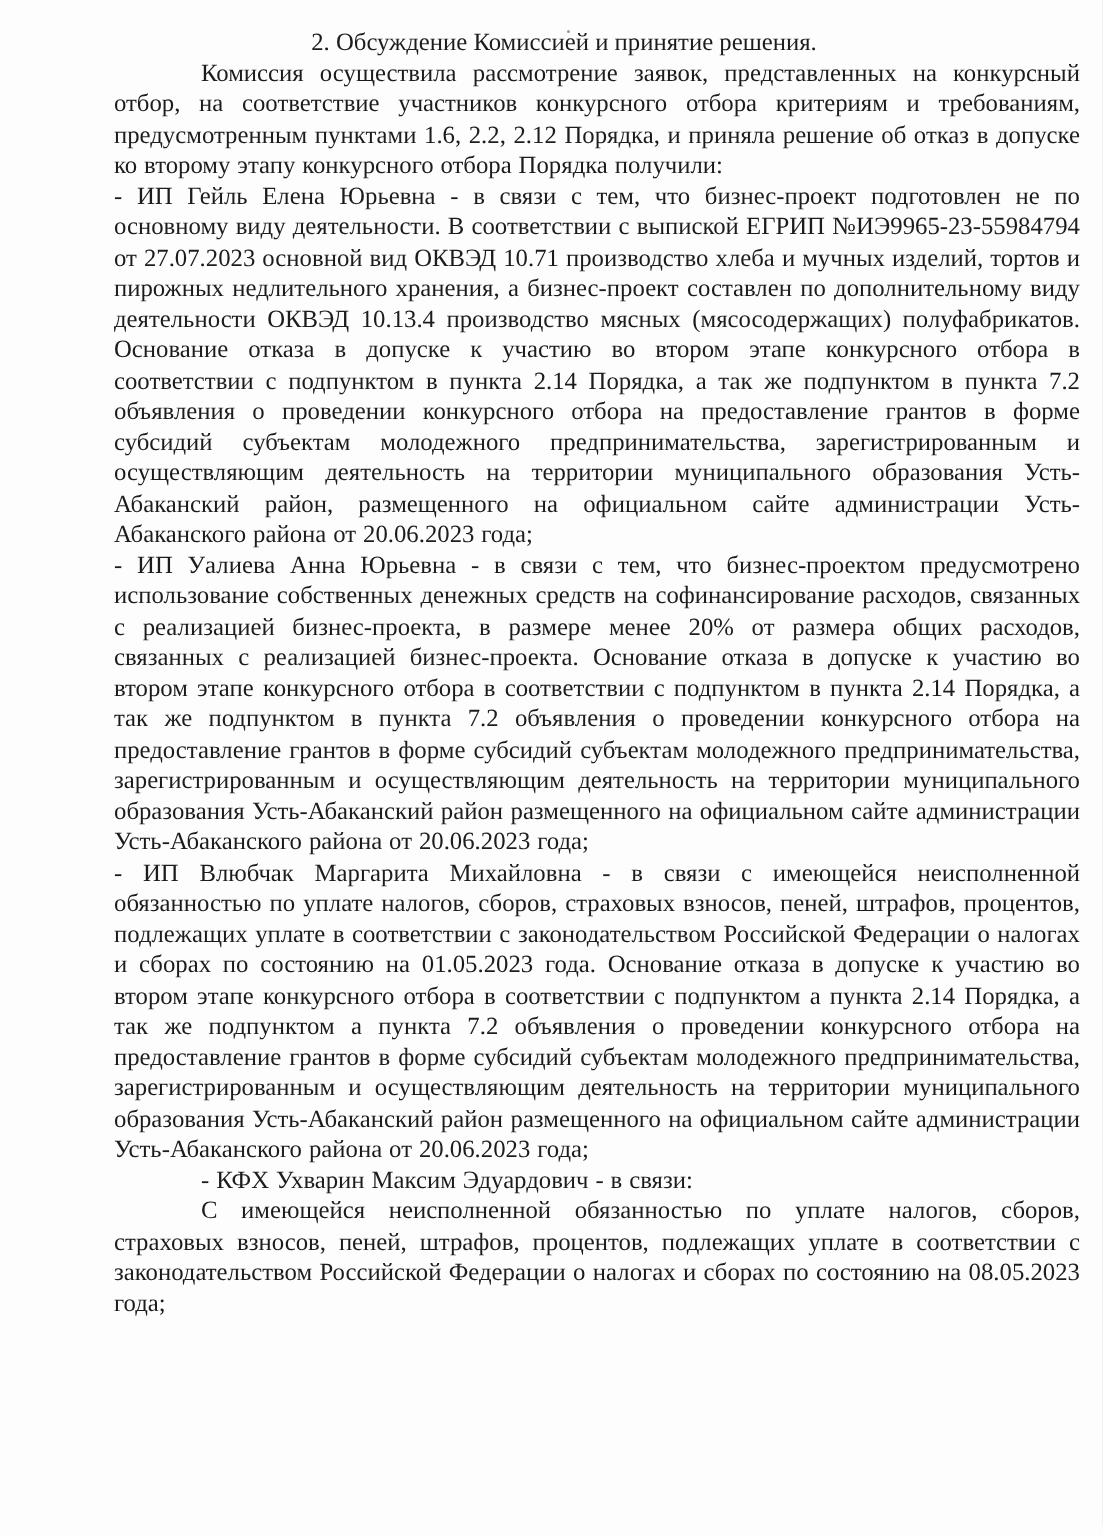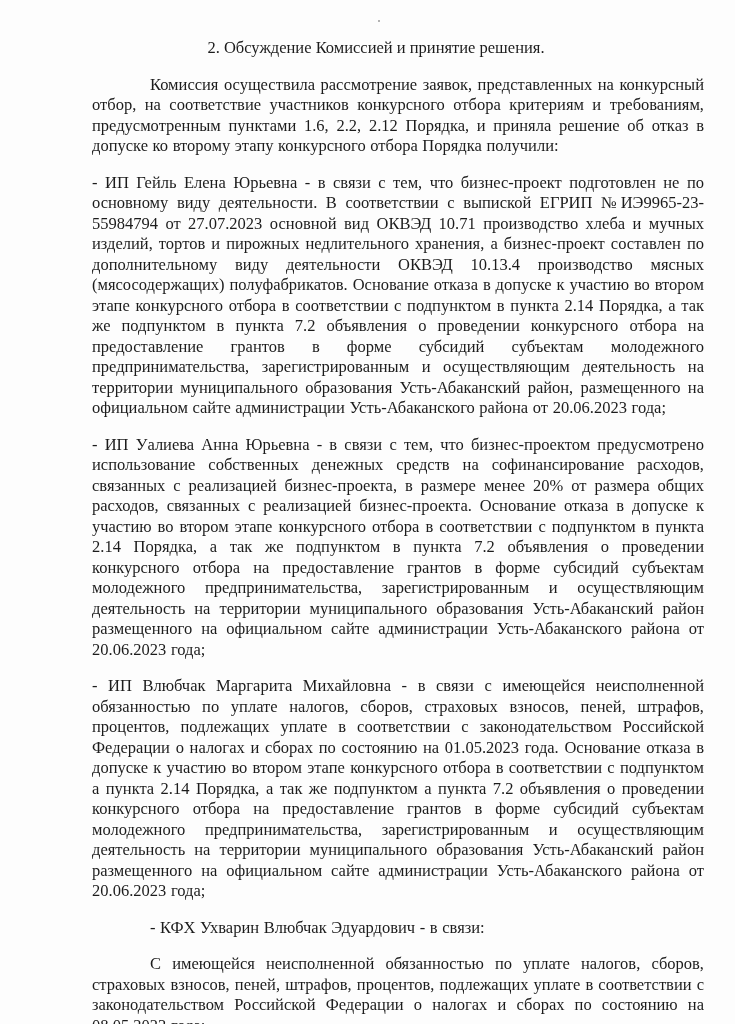--- a/index.html
+++ b/index.html
@@ -1,53 +1,53 @@
 <!DOCTYPE html>
 <html lang="ru"><head>
 <meta charset="utf-8">
 <style>
   html,body{margin:0;padding:0;background:#e8e8e8;}
   .page{
     width:735px;height:1024px;box-sizing:border-box;
     background:#fdfdfd;
-    padding:38px 15px 0 76px;
+    padding:18px 15px 0 76px;
     font-family:"Liberation Serif", serif;
     font-size:16.5px;
     line-height:20.5px;
     color:#1c1c1c;
     overflow:hidden;
     position:relative;
     margin:0 auto;
   }
   .title{
     font-size:16.5px;
     font-weight:normal;
     text-align:center;
     margin:0 44px 0 0;   
     line-height:20.5px;
     white-space:nowrap;
   }
   .para{
-    margin:16px;
+    margin:0;
     text-align:justify;
     word-spacing:0.5px;
   }
   .para.indent{ text-indent:58px; }
   .speck{
     position:absolute;left:378px;top:20px;width:2px;height:2px;
     background:#9a9a9a;border-radius:50%;
   }
 </style>
 </head>
 <body>
 
 <div class="page">
   <div class="speck"></div>
   <p class="title">2. Обсуждение Комиссией и принятие решения.</p>
   <div>
       <p class="para indent">Комиссия осуществила рассмотрение заявок, представленных на конкурсный отбор, на соответствие участников конкурсного отбора критериям и требованиям, предусмотренным пунктами 1.6, 2.2, 2.12 Порядка, и приняла решение об отказ в допуске ко второму этапу конкурсного отбора Порядка получили:</p>
       <p class="para">- ИП Гейль Елена Юрьевна - в связи с тем, что бизнес-проект подготовлен не по основному виду деятельности. В соответствии с выпиской ЕГРИП №ИЭ9965-23-55984794 от 27.07.2023 основной вид ОКВЭД 10.71 производство хлеба и мучных изделий, тортов и пирожных недлительного хранения, а бизнес-проект составлен по дополнительному виду деятельности ОКВЭД 10.13.4 производство мясных (мясосодержащих) полуфабрикатов. Основание отказа в допуске к участию во втором этапе конкурсного отбора в соответствии с подпунктом в пункта 2.14 Порядка, а так же подпунктом в пункта 7.2 объявления о проведении конкурсного отбора на предоставление грантов в форме субсидий субъектам молодежного предпринимательства, зарегистрированным и осуществляющим деятельность на территории муниципального образования Усть-Абаканский район, размещенного на официальном сайте администрации Усть-Абаканского района от 20.06.2023 года;</p>
       <p class="para">- ИП Уалиева Анна Юрьевна - в связи с тем, что бизнес-проектом предусмотрено использование собственных денежных средств на софинансирование расходов, связанных с реализацией бизнес-проекта, в размере менее 20% от размера общих расходов, связанных с реализацией бизнес-проекта. Основание отказа в допуске к участию во втором этапе конкурсного отбора в соответствии с подпунктом в пункта 2.14 Порядка, а так же подпунктом в пункта 7.2 объявления о проведении конкурсного отбора на предоставление грантов в форме субсидий субъектам молодежного предпринимательства, зарегистрированным и осуществляющим деятельность на территории муниципального образования Усть-Абаканский район размещенного на официальном сайте администрации Усть-Абаканского района от 20.06.2023 года;</p>
       <p class="para">- ИП Влюбчак Маргарита Михайловна - в связи с имеющейся неисполненной обязанностью по уплате налогов, сборов, страховых взносов, пеней, штрафов, процентов, подлежащих уплате в соответствии с законодательством Российской Федерации о налогах и сборах по состоянию на 01.05.2023 года. Основание отказа в допуске к участию во втором этапе конкурсного отбора в соответствии с подпунктом а пункта 2.14 Порядка, а так же подпунктом а пункта 7.2 объявления о проведении конкурсного отбора на предоставление грантов в форме субсидий субъектам молодежного предпринимательства, зарегистрированным и осуществляющим деятельность на территории муниципального образования Усть-Абаканский район размещенного на официальном сайте администрации Усть-Абаканского района от 20.06.2023 года;</p>
-      <p class="para indent">- КФХ Ухварин Влюбчак Эдуардович - в связи:</p>
+      <p class="para indent">- КФХ Ухварин Максим Эдуардович - в связи:</p>
       <p class="para indent">С имеющейся неисполненной обязанностью по уплате налогов, сборов, страховых взносов, пеней, штрафов, процентов, подлежащих уплате в соответствии с законодательством Российской Федерации о налогах и сборах по состоянию на 08.05.2023 года;</p>
     </div>
 </div>
 
 </body></html>

